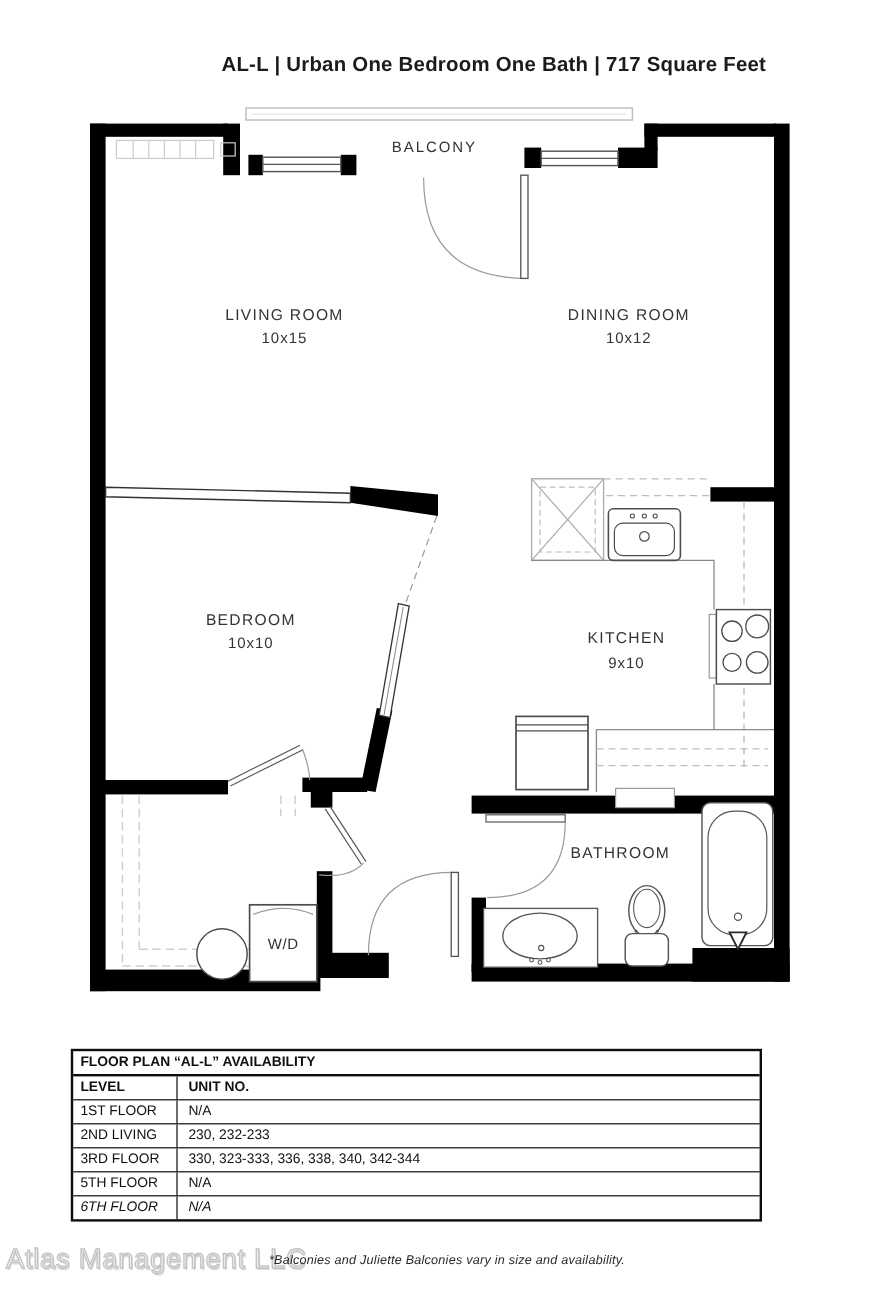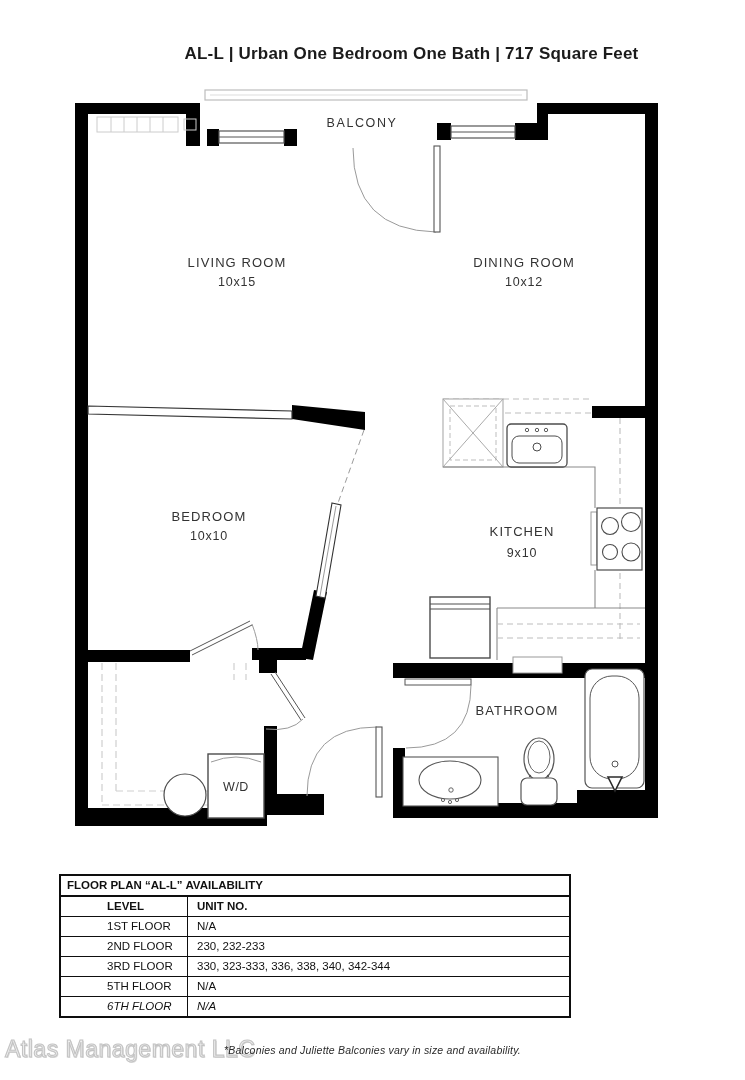--- a/index.html
+++ b/index.html
@@ -7,26 +7,26 @@
     width:745px;height:1080px;position:relative;background:#ffffff;
     font-family:"Liberation Sans",sans-serif;overflow:hidden;
   }
   .page-title{
     position:absolute;top:44px;left:0;width:745px;text-align:center;
     font-size:17px;font-weight:bold;color:#1b1b1b;letter-spacing:.2px;padding-left:39px;
   }
   .plan-svg{position:absolute;top:0;left:0;}
   
   .tbl{
-    position:absolute;left:59px;top:874px;width:512px;
+    position:absolute;left:59px;top:874px;width:576px;
     border:2.5px solid #0e0e0e;color:#101010;font-size:11.5px;line-height:13px;
     background:#fff;box-sizing:border-box;
   }
   .tbl-title{font-weight:bold;padding:3px 6px 3px;border-bottom:2px solid #0e0e0e;}
-  .tbl-row{display:flex;border-bottom:1.5px solid #0e0e0e;padding-left:40px;}
+  .tbl-row{display:flex;border-bottom:1.5px solid #0e0e0e;}
   .tbl-row:last-child{border-bottom:none;font-style:italic;}
   .tbl-row.head{font-weight:bold;}
   .cell-level{width:74px;flex-shrink:0;padding:3px 6px 3px;border-right:1.5px solid #0e0e0e;}
   .cell-units{flex:1;padding:3px 9px 3px;}
   .footnote{
     position:absolute;top:1044px;left:0;width:745px;text-align:center;
     font-size:10.5px;font-style:italic;color:#2a2a2a;z-index:3;letter-spacing:.2px;
   }
   .watermark{
     position:absolute;left:5px;top:1036px;z-index:1;
@@ -223,21 +223,21 @@
   <div class="tbl-title">FLOOR PLAN “AL-L” AVAILABILITY</div>
   <div class="tbl-row head">
     <div class="cell-level">LEVEL</div>
     <div class="cell-units">UNIT NO.</div>
   </div>
   <div class="tbl-row">
     <div class="cell-level">1ST FLOOR</div>
     <div class="cell-units">N/A</div>
   </div>
   <div class="tbl-row">
-    <div class="cell-level">2ND FLOOR</div>
+    <div class="cell-level">2ND LIVING</div>
     <div class="cell-units">230, 232-233</div>
   </div>
   <div class="tbl-row">
     <div class="cell-level">3RD FLOOR</div>
     <div class="cell-units">330, 323-333, 336, 338, 340, 342-344</div>
   </div>
   <div class="tbl-row">
     <div class="cell-level">5TH FLOOR</div>
     <div class="cell-units">N/A</div>
   </div>

